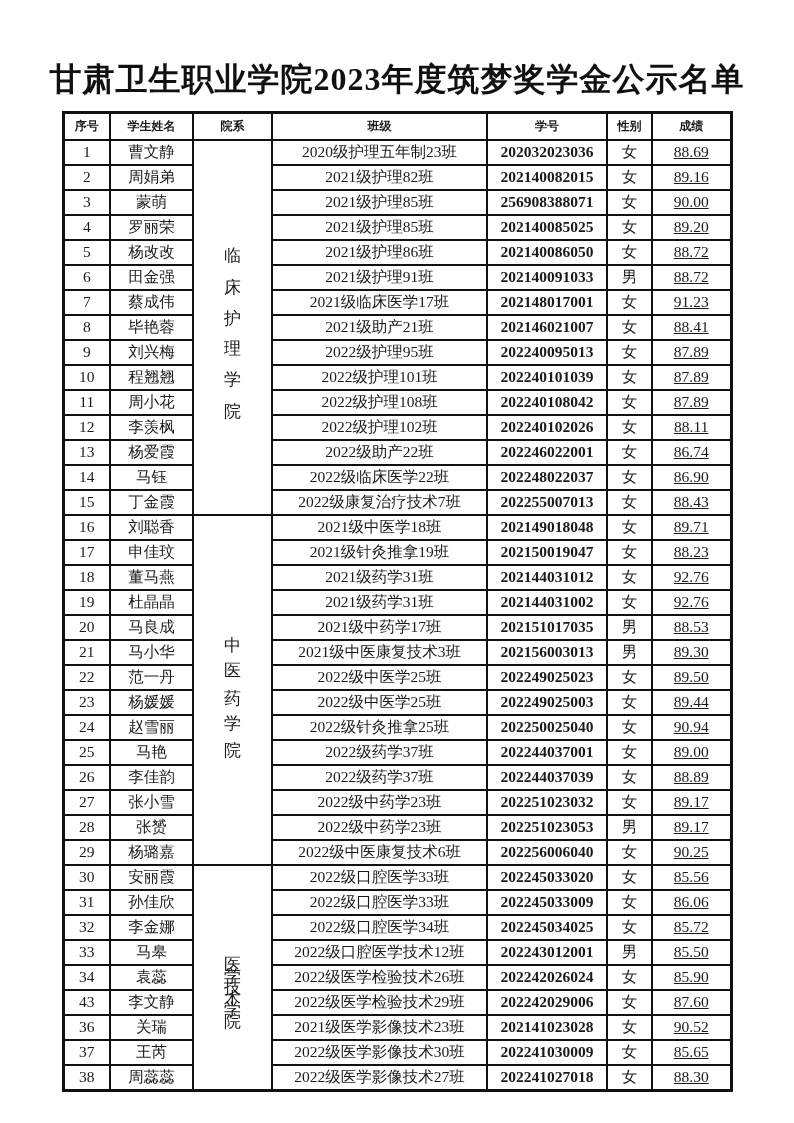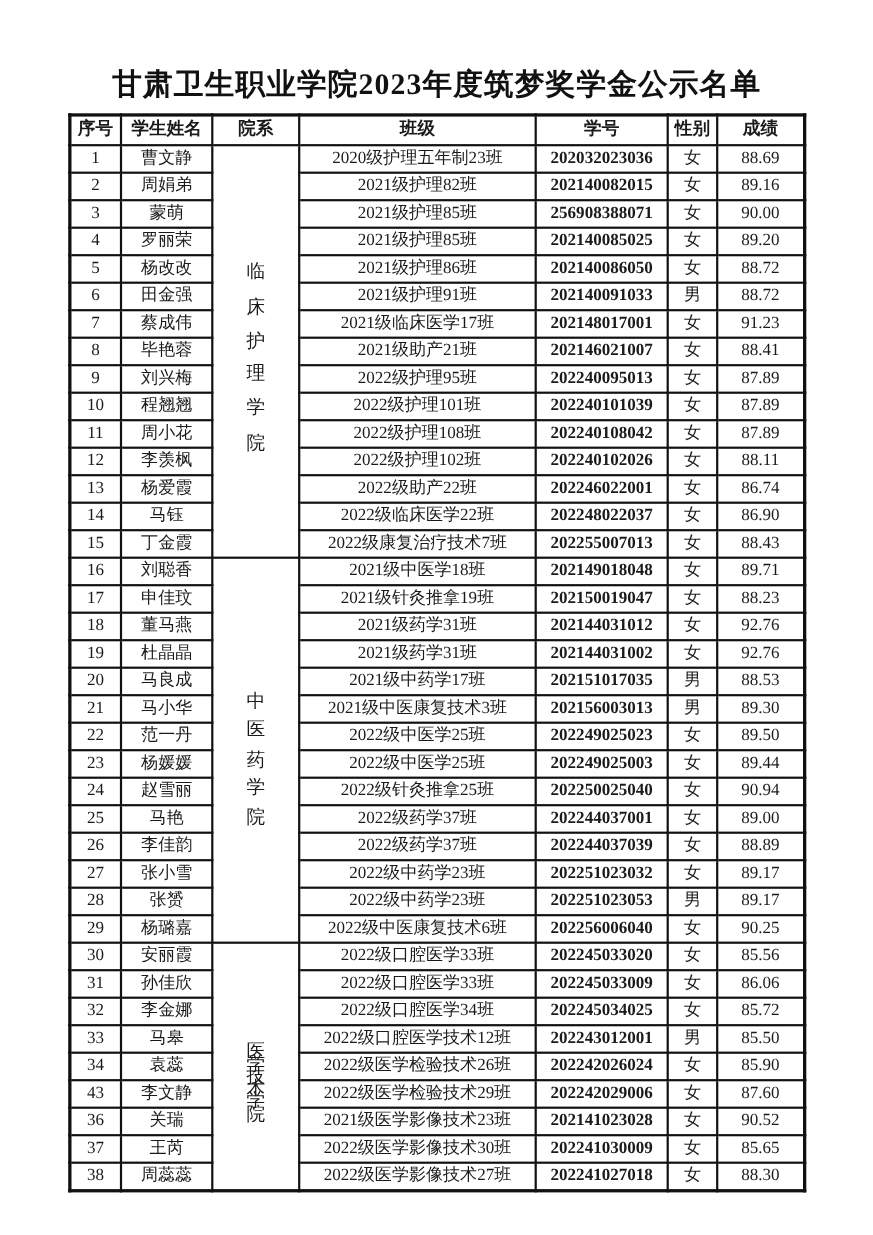--- a/index.html
+++ b/index.html
@@ -15,21 +15,21 @@
     background: #ffffff;
     font-family: "Liberation Serif", "DejaVu Serif", serif;
     color: #1a1a1a;
     overflow: hidden;
   }
   .title {
     margin: 0;
     padding-top: 58px;
     padding-bottom: 9px;
     text-align: center;
-    font-size: 27px;
+    font-size: 32px;
     font-weight: bold;
     letter-spacing: 1px;
     color: #111;
   }
   table.roster {
     border-collapse: collapse;
     table-layout: fixed;
     width: 668px;
     margin: 0 auto;
     border: 3px solid #111;
@@ -40,32 +40,33 @@
     height: 23px;
     line-height: 1.05;
     text-align: center;
     vertical-align: middle;
     padding: 0;
     overflow: hidden;
     white-space: nowrap;
   }
   table.roster th {
     font-weight: bold;
-    font-size: 16px;
+    font-size: 12px;
     height: 25px;
   }
   td.c-id {
     text-align: left;
     padding-left: 7px;
     font-size: 15.5px;
     font-weight: bold;
   }
   td.c-score {
     text-align: left;
     padding-left: 9px;
+    text-decoration: underline;
   }
   td.c-name {
     font-size: 16px;
   }
   td.c-class {
     font-size: 15.5px;
     margin-left: 24px;
   }
   td.c-dept {
     vertical-align: middle;

